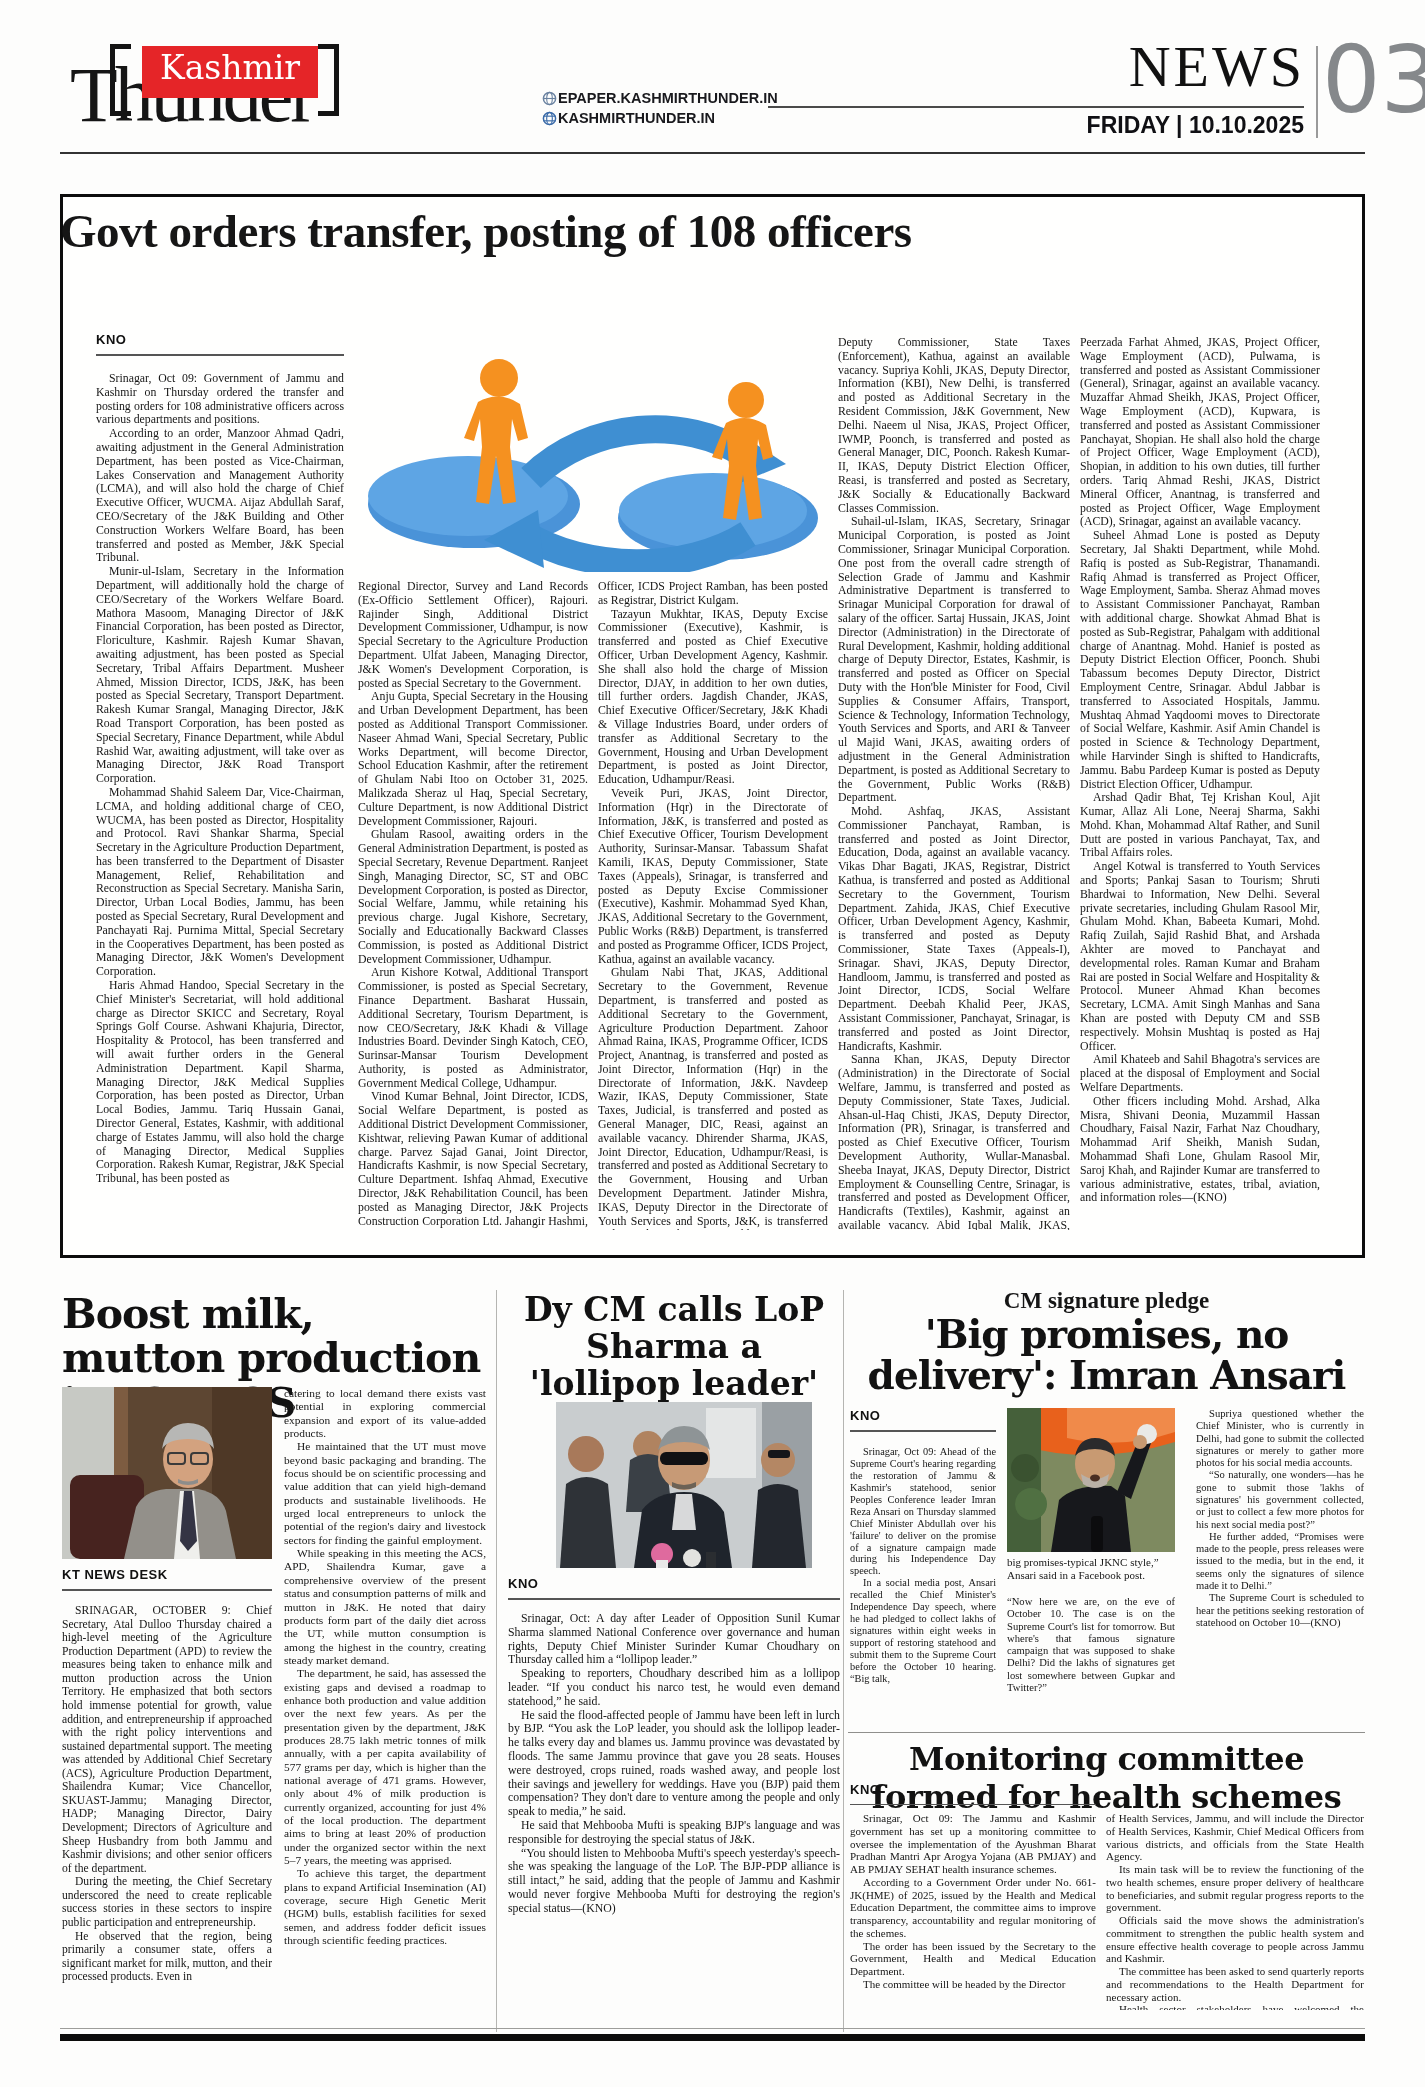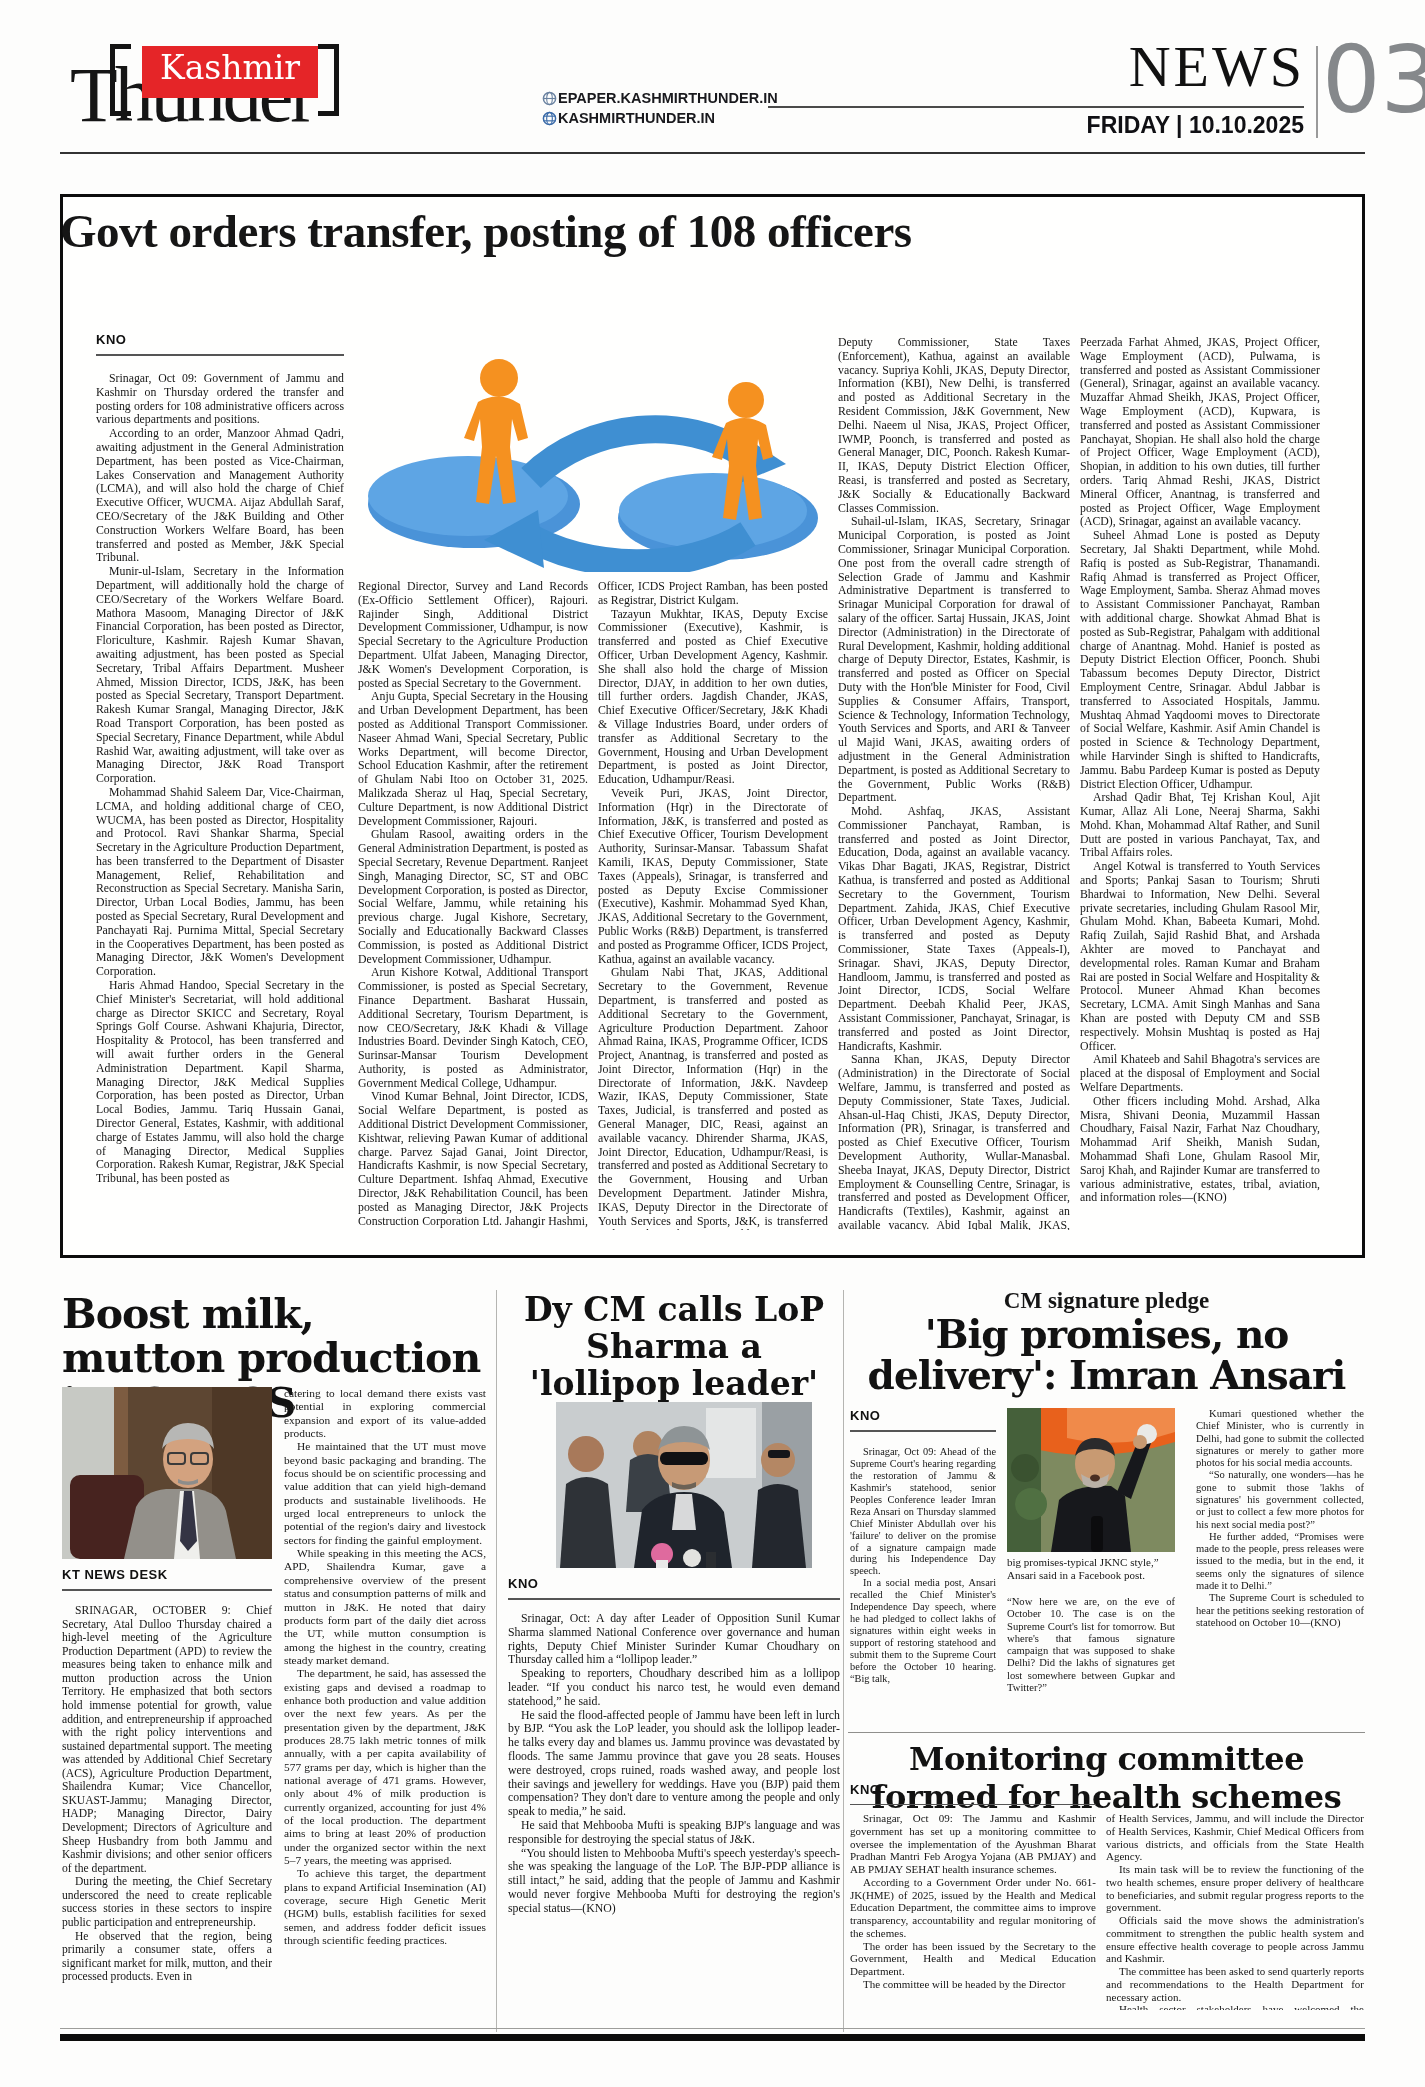--- a/index.html
+++ b/index.html
@@ -259,31 +259,31 @@
       <path d="M74 66 q14 10 28 0 l-2 10 q-12 8 -24 0 z" fill="#b9b0a6"></path>
       <ellipse cx="88" cy="70" rx="5" ry="3.5" fill="#4a2e22"></ellipse>
       <rect x="84" y="108" width="12" height="36" rx="4" fill="#0c0c0e"></rect>
     </g>
   </svg>
   <div class="abs" id="ansari-caption">big promises-typical JKNC style,” Ansari said in a Facebook post.</div>
   <div class="abs tcol cont" id="ansari-c2">
       <p>“Now here we are, on the eve of October 10. The case is on the Supreme Court's list for tomorrow. But where's that famous signature campaign that was supposed to shake Delhi? Did the lakhs of signatures get lost somewhere between Gupkar and Twitter?”</p>
     </div>
   <div class="abs tcol" id="ansari-c3">
-      <p>Kumari questioned whether the Chief Minister, who is currently in Delhi, had gone to submit the collected signatures or merely to gather more photos for his social media accounts.</p>
+      <p>Supriya questioned whether the Chief Minister, who is currently in Delhi, had gone to submit the collected signatures or merely to gather more photos for his social media accounts.</p>
       <p>“So naturally, one wonders—has he gone to submit those 'lakhs of signatures' his government collected, or just to collect a few more photos for his next social media post?”</p>
       <p>He further added, “Promises were made to the people, press releases were issued to the media, but in the end, it seems only the signatures of silence made it to Delhi.”</p>
       <p>The Supreme Court is scheduled to hear the petitions seeking restoration of statehood on October 10—(KNO)</p>
     </div>
 
   <div class="abs" id="health-rule"></div>
   <div class="abs didone" id="health-headline">Monitoring committee formed for health schemes</div>
   <div class="abs byline" id="health-byline" style="border-bottom-width:1px;">KNO</div>
   <div class="abs tcol" id="health-c1">
-      <p>Srinagar, Oct 09: The Jammu and Kashmir government has set up a monitoring committee to oversee the implementation of the Ayushman Bharat Pradhan Mantri Feb Arogya Yojana (AB PMJAY) and AB PMJAY SEHAT health insurance schemes.</p>
+      <p>Srinagar, Oct 09: The Jammu and Kashmir government has set up a monitoring committee to oversee the implementation of the Ayushman Bharat Pradhan Mantri Apr Arogya Yojana (AB PMJAY) and AB PMJAY SEHAT health insurance schemes.</p>
       <p>According to a Government Order under No. 661-JK(HME) of 2025, issued by the Health and Medical Education Department, the committee aims to improve transparency, accountability and regular monitoring of the schemes.</p>
       <p>The order has been issued by the Secretary to the Government, Health and Medical Education Department.</p>
       <p>The committee will be headed by the Director</p>
     </div>
   <div class="abs tcol cont" id="health-c2">
       <p>of Health Services, Jammu, and will include the Director of Health Services, Kashmir, Chief Medical Officers from various districts, and officials from the State Health Agency.</p>
       <p>Its main task will be to review the functioning of the two health schemes, ensure proper delivery of healthcare to beneficiaries, and submit regular progress reports to the government.</p>
       <p>Officials said the move shows the administration's commitment to strengthen the public health system and ensure effective health coverage to people across Jammu and Kashmir.</p>
       <p>The committee has been asked to send quarterly reports and recommendations to the Health Department for necessary action.</p>
       <p>Health sector stakeholders have welcomed the decision, saying it will help identify gaps, improve</p>

